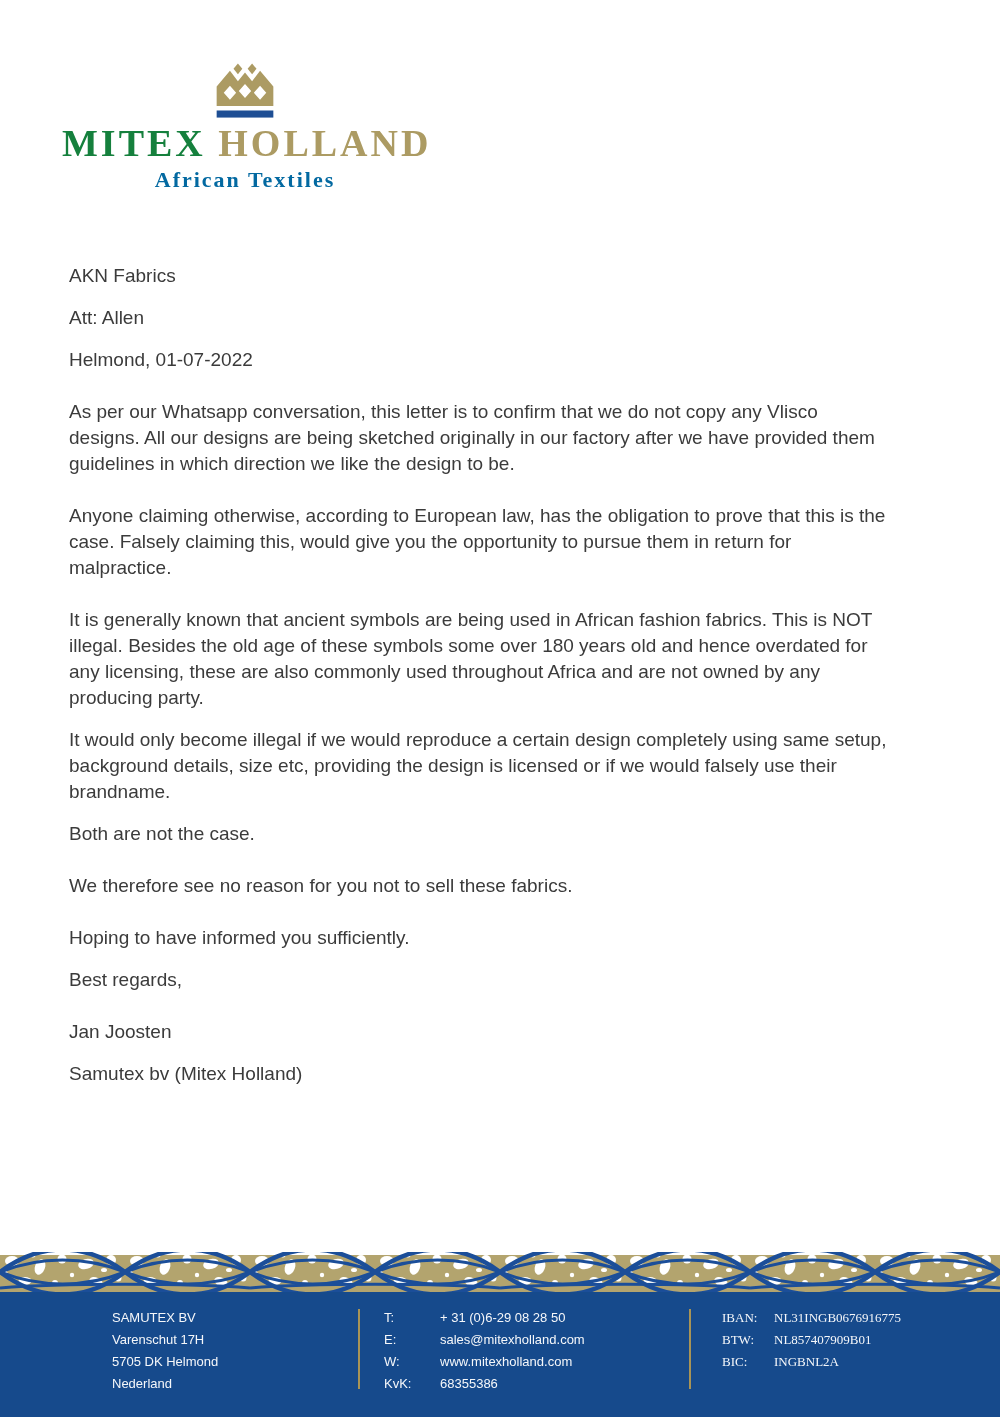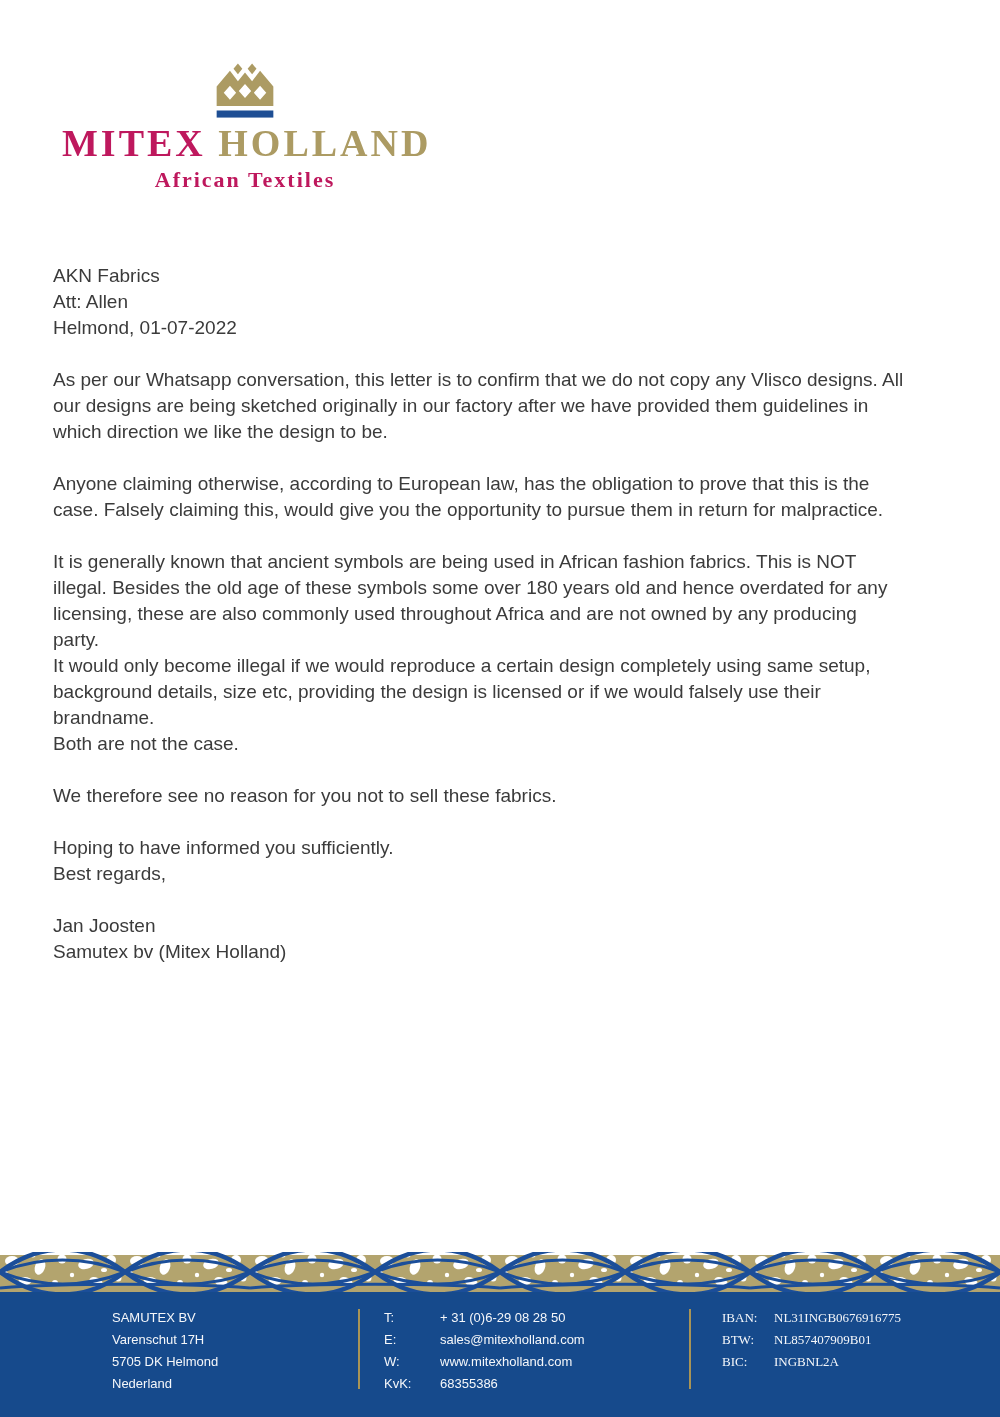--- a/index.html
+++ b/index.html
@@ -31,40 +31,40 @@
   }
   .brand-line {
     margin-top: 2px;
     font-family: "Liberation Serif", serif;
     font-weight: bold;
     font-size: 38px;
     letter-spacing: 3px;
     white-space: nowrap;
     line-height: 1.05;
   }
-  .brand-primary { color: #be185d; }
+  .brand-primary { color: #15803d; }
   .brand-secondary { color: #AC9B63; }
   .brand-tagline {
     margin-top: 3px;
     font-family: "Liberation Serif", serif;
     font-weight: bold;
     font-size: 22px;
     letter-spacing: 2px;
-    color: #be185d;
+    color: #0369a1;
   }
 
   
   .letter-body {
     margin: 70px 95px 0 53px;
     color: #3B3B3B;
     font-size: 19px;
     line-height: 26px;
     max-width: 860px;
   }
-  .letter-body p { margin: 0; }
+  .letter-body p { margin: 16px; }
   .mt1 { margin-top: 26px; }
   .mt2 { margin-top: 52px; }
 
   
   .page-footer {
     position: absolute;
     left: 0;
     bottom: 0;
     width: 100%;
   }

